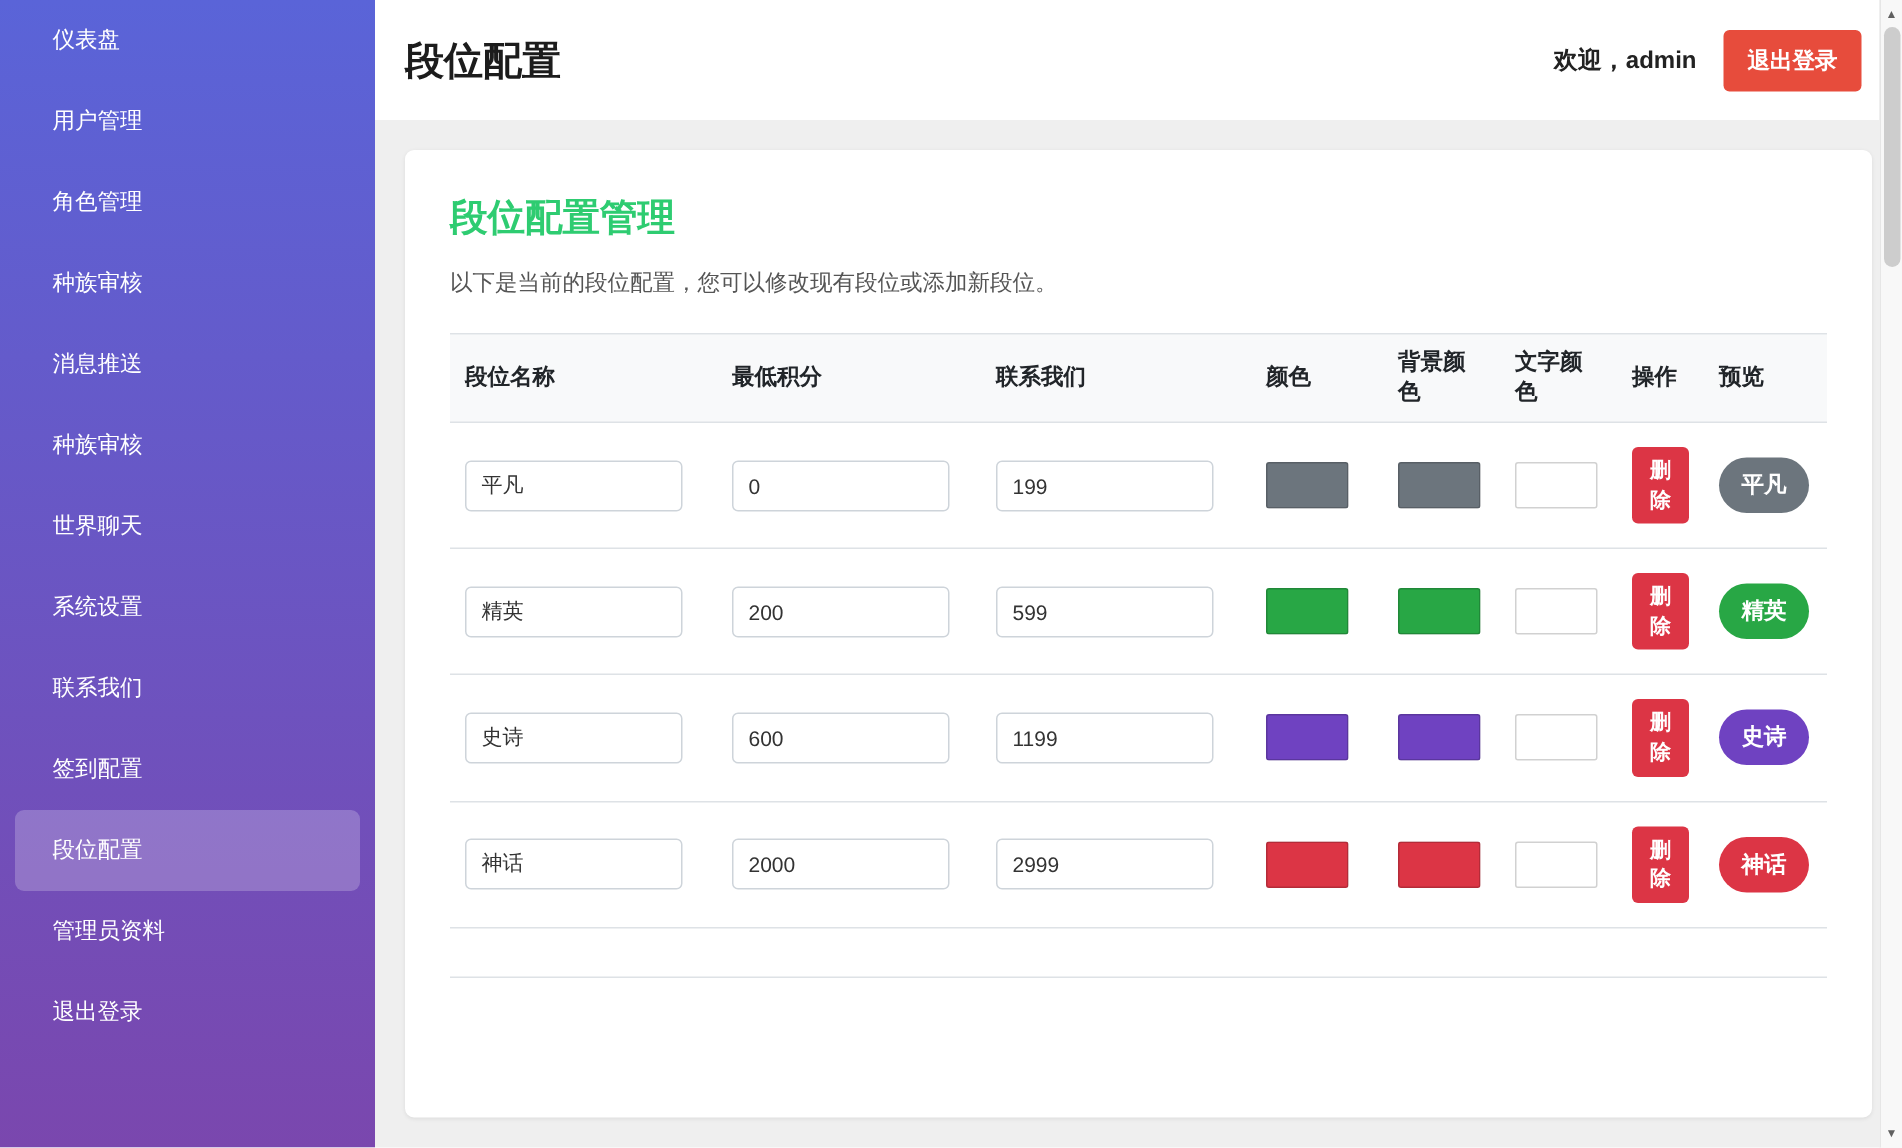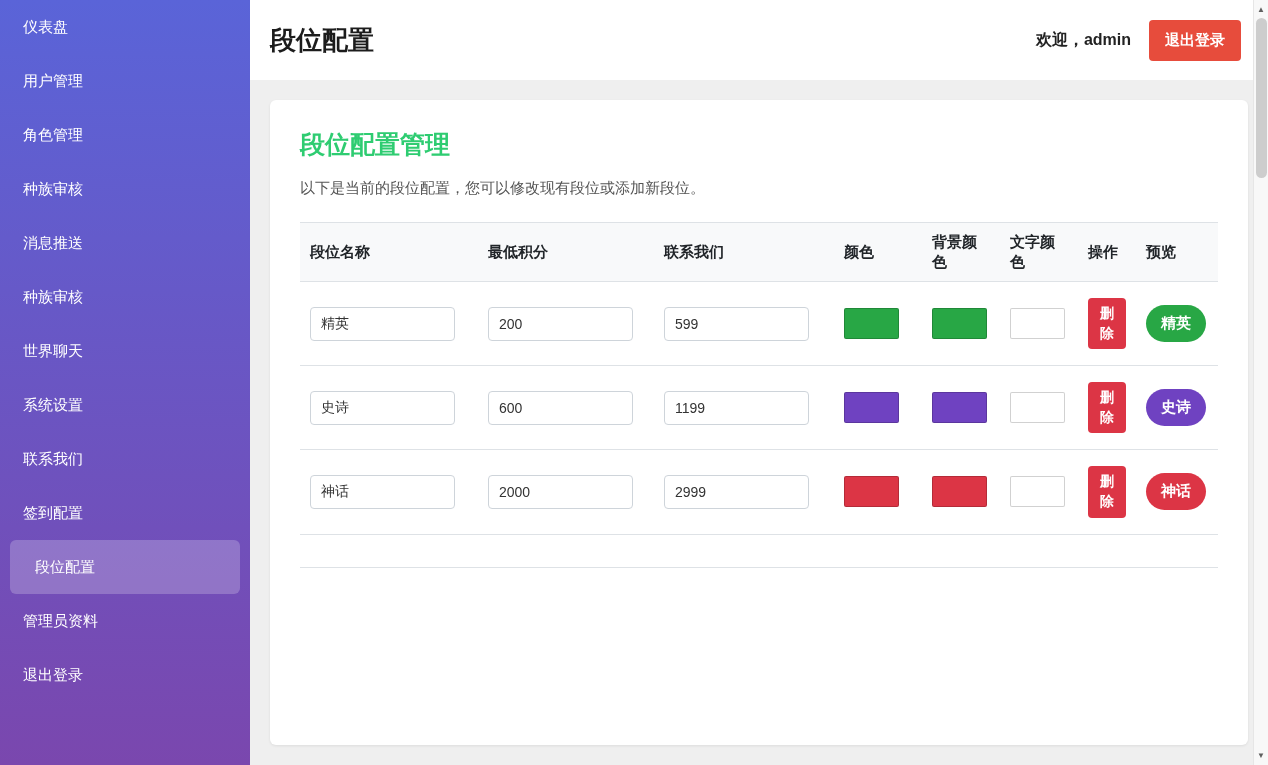--- a/index.html
+++ b/index.html
@@ -17,21 +17,21 @@
     color: #fff;
     overflow: hidden;
   }
   .sidebar-title {
     text-align: center;
     font-size: 23px;
     font-weight: bold;
     padding: 26px 0 28px 0;
   }
   .side-item {
-    padding: 16px 23px;
+    padding: 16px 35px;
     font-size: 15px;
     line-height: 22px;
     cursor: pointer;
     white-space: nowrap;
   }
   .side-item.active {
     background: rgba(255,255,255,0.22);
     margin: 0 10px;
     padding: 16px 25px;
     border-radius: 6px;
@@ -187,20 +187,36 @@
               <th>联系我们</th>
               <th>颜色</th>
               <th>背景颜色</th>
               <th>文字颜色</th>
               <th>操作</th>
               <th>预览</th>
             </tr>
         </thead>
         <tbody>
             <tr>
+              <td><input class="txt" value="平凡" style=""></td>
+              <td><input class="txt" value="0" style=""></td>
+              <td><input class="txt" value="199" style=""></td>
+              <td>
+                <div class="swatch" style="background:#6c757d"></div>
+              </td>
+              <td>
+                <div class="swatch" style="background:#6c757d"></div>
+              </td>
+              <td>
+                <div class="swatch" style="background:#ffffff"></div>
+              </td>
+              <td><button class="del-btn">删除</button></td>
+              <td><span class="badge" style="background:#6c757d">平凡</span></td>
+            </tr>
+            <tr>
               <td><input class="txt" value="精英" style=""></td>
               <td><input class="txt" value="200" style=""></td>
               <td><input class="txt" value="599" style=""></td>
               <td>
                 <div class="swatch" style="background:#28a745"></div>
               </td>
               <td>
                 <div class="swatch" style="background:#28a745"></div>
               </td>
               <td>

